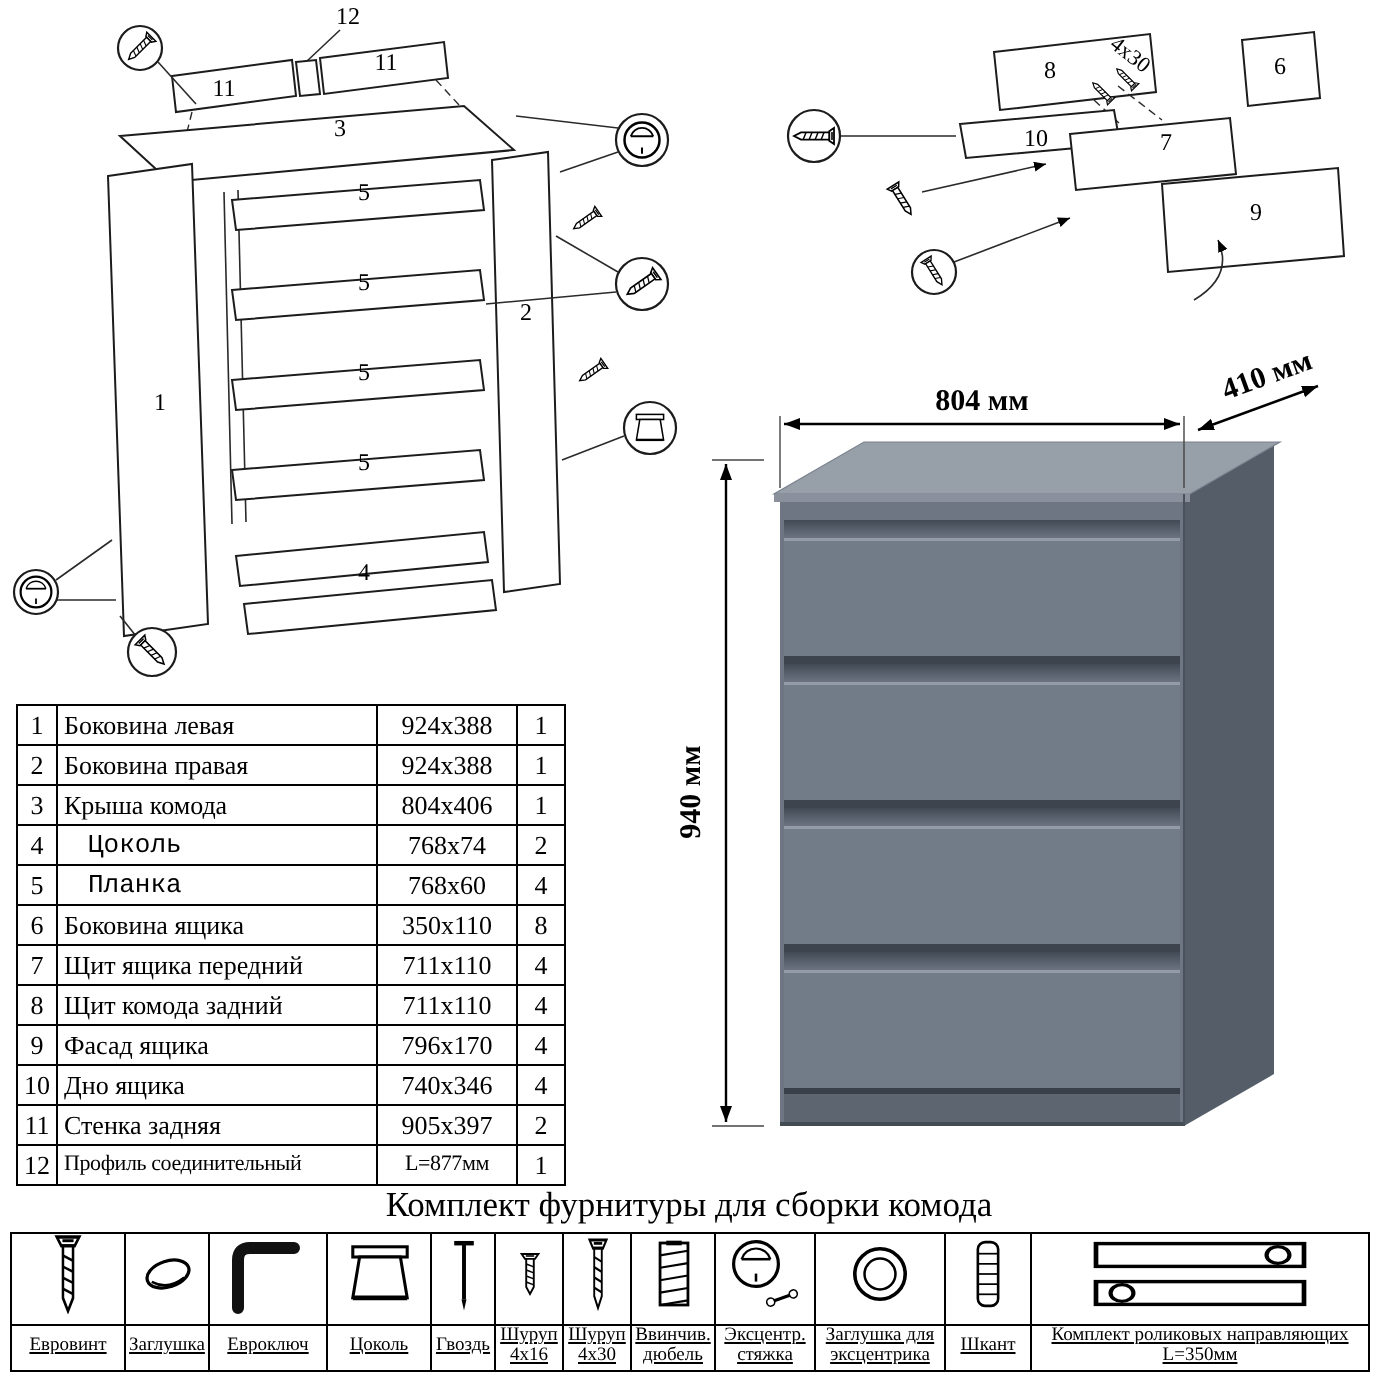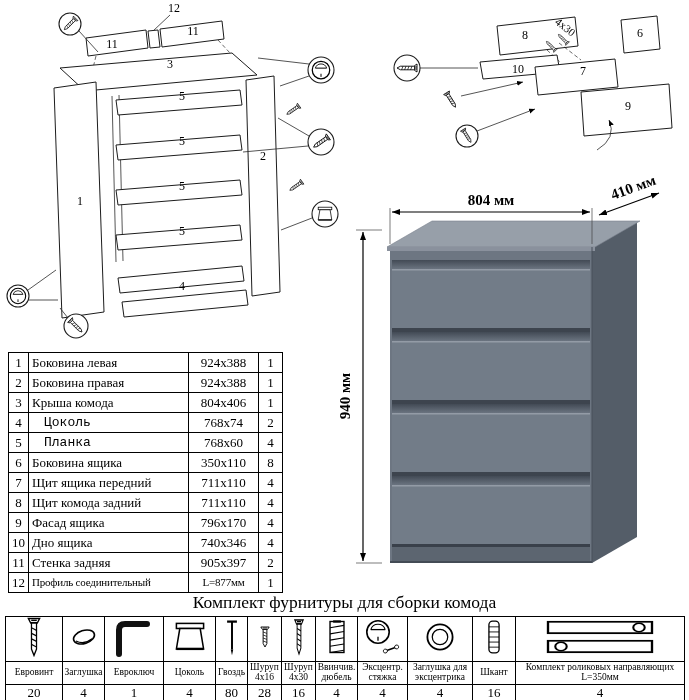--- a/index.html
+++ b/index.html
@@ -19,21 +19,21 @@
   #parts-table{left:8px;top:352px;font-size:13px;table-layout:fixed;width:274px;}
   #parts-table td{border:1px solid #000;height:19px;padding:0 3px;line-height:1.05;overflow:hidden;white-space:nowrap;}
   .col-num{width:20px;text-align:center;}
   .col-name{width:160px;margin-top:36px;}
   .col-size{width:70px;text-align:center;}
   .col-qty{width:24px;text-align:center;}
   .indent{padding-left:15px !important;font-family:Liberation Mono, monospace;}
   .small-text{font-size:11px;letter-spacing:-0.2px;}
   #hw-title{left:0;top:592px;width:689px;text-align:center;font-size:17.5px;}
   #hardware-table{left:5px;top:616px;width:679px;table-layout:fixed;}
-  #hardware-table td{border:1px solid #000;text-align:center;vertical-align:middle;padding:0;}
+  #hardware-table td{border:1px solid #000;text-align:center;vertical-align:middle;padding:0;text-decoration:underline;}
   .hw-icon-cell{height:40px;}
   .hw-label-cell{height:22px;font-size:9.5px;line-height:1.05;padding:0 1px !important;}
   .hw-qty-cell{height:15px;font-size:13px;}
 </style>
 </head>
 <body>
 
 <svg width="0" height="0" style="position:absolute" aria-hidden="true">
   <defs>
     <g id="g-screw">
@@ -402,28 +402,14 @@
       <td class="hw-label-cell">Цоколь</td>
       <td class="hw-label-cell">Гвоздь</td>
       <td class="hw-label-cell">Шуруп 4x16</td>
       <td class="hw-label-cell">Шуруп 4x30</td>
       <td class="hw-label-cell">Ввинчив. дюбель</td>
       <td class="hw-label-cell">Эксцентр. стяжка</td>
       <td class="hw-label-cell">Заглушка для эксцентрика</td>
       <td class="hw-label-cell">Шкант</td>
       <td class="hw-label-cell">Комплект роликовых направляющих L=350мм</td>
     </tr>
-    <tr>
-      <td class="hw-qty-cell">20</td>
-      <td class="hw-qty-cell">4</td>
-      <td class="hw-qty-cell">1</td>
-      <td class="hw-qty-cell">4</td>
-      <td class="hw-qty-cell">80</td>
-      <td class="hw-qty-cell">28</td>
-      <td class="hw-qty-cell">16</td>
-      <td class="hw-qty-cell">4</td>
-      <td class="hw-qty-cell">4</td>
-      <td class="hw-qty-cell">4</td>
-      <td class="hw-qty-cell">16</td>
-      <td class="hw-qty-cell">4</td>
-    </tr>
   </tbody>
 </table>
 
 </body></html>

